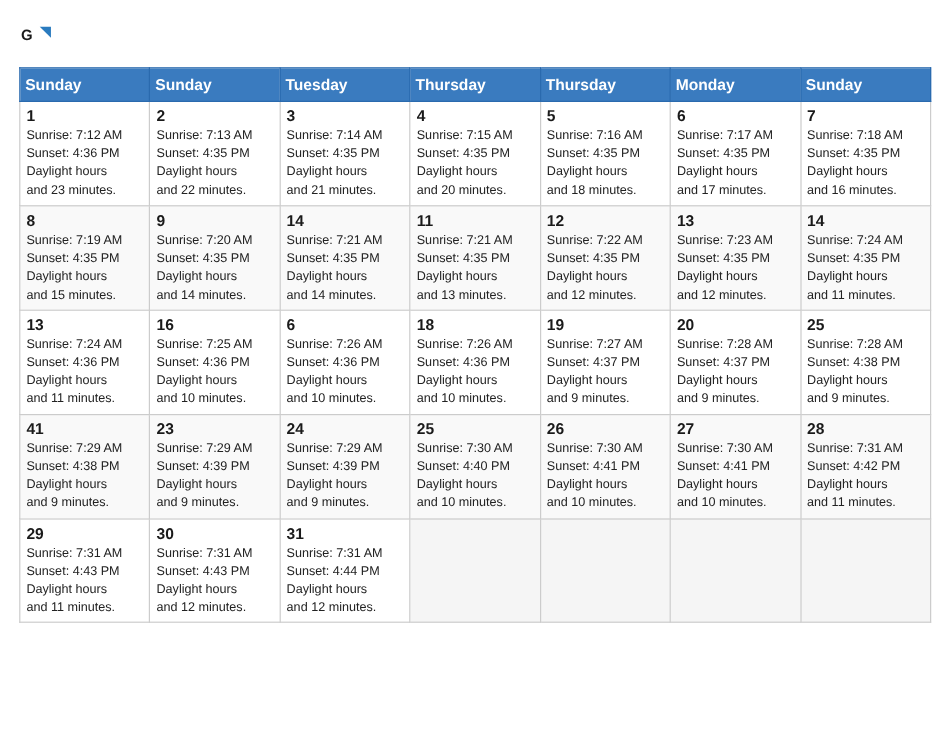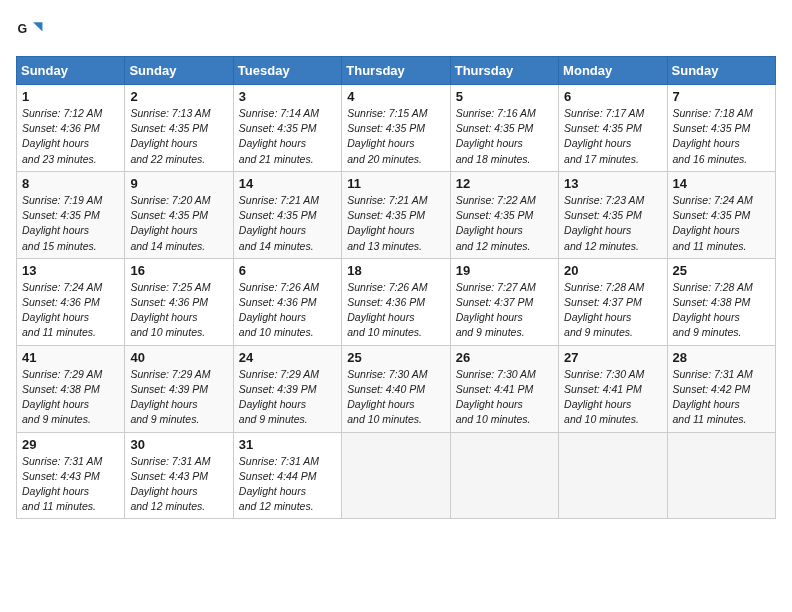--- a/index.html
+++ b/index.html
@@ -75,21 +75,20 @@
       font-size: 13px;
       font-weight: bold;
       color: #1a1a1a;
       display: block;
       margin-bottom: 2px;
     }
     .day-info {
       font-size: 10.5px;
       color: #222;
       line-height: 1.45;
-      font-style: italic;
     }
     tr:nth-child(even) td:not(.empty) {
       background: #f9f9f9;
     }
   </style>
 </head>
 <body>
 
 <div class="header-section">
   <div class="logo">
@@ -212,21 +211,21 @@
           <span class="day-num">25</span>
           <div class="day-info">Sunrise: 7:28 AM<br>Sunset: 4:38 PM<br>Daylight hours<br>and 9 minutes.</div>
         </td>
       </tr>
       <tr>
         <td>
           <span class="day-num">41</span>
           <div class="day-info">Sunrise: 7:29 AM<br>Sunset: 4:38 PM<br>Daylight hours<br>and 9 minutes.</div>
         </td>
         <td>
-          <span class="day-num">40</span>
+          <span class="day-num">23</span>
           <div class="day-info">Sunrise: 7:29 AM<br>Sunset: 4:39 PM<br>Daylight hours<br>and 9 minutes.</div>
         </td>
         <td>
           <span class="day-num">24</span>
           <div class="day-info">Sunrise: 7:29 AM<br>Sunset: 4:39 PM<br>Daylight hours<br>and 9 minutes.</div>
         </td>
         <td>
           <span class="day-num">25</span>
           <div class="day-info">Sunrise: 7:30 AM<br>Sunset: 4:40 PM<br>Daylight hours<br>and 10 minutes.</div>
         </td>

